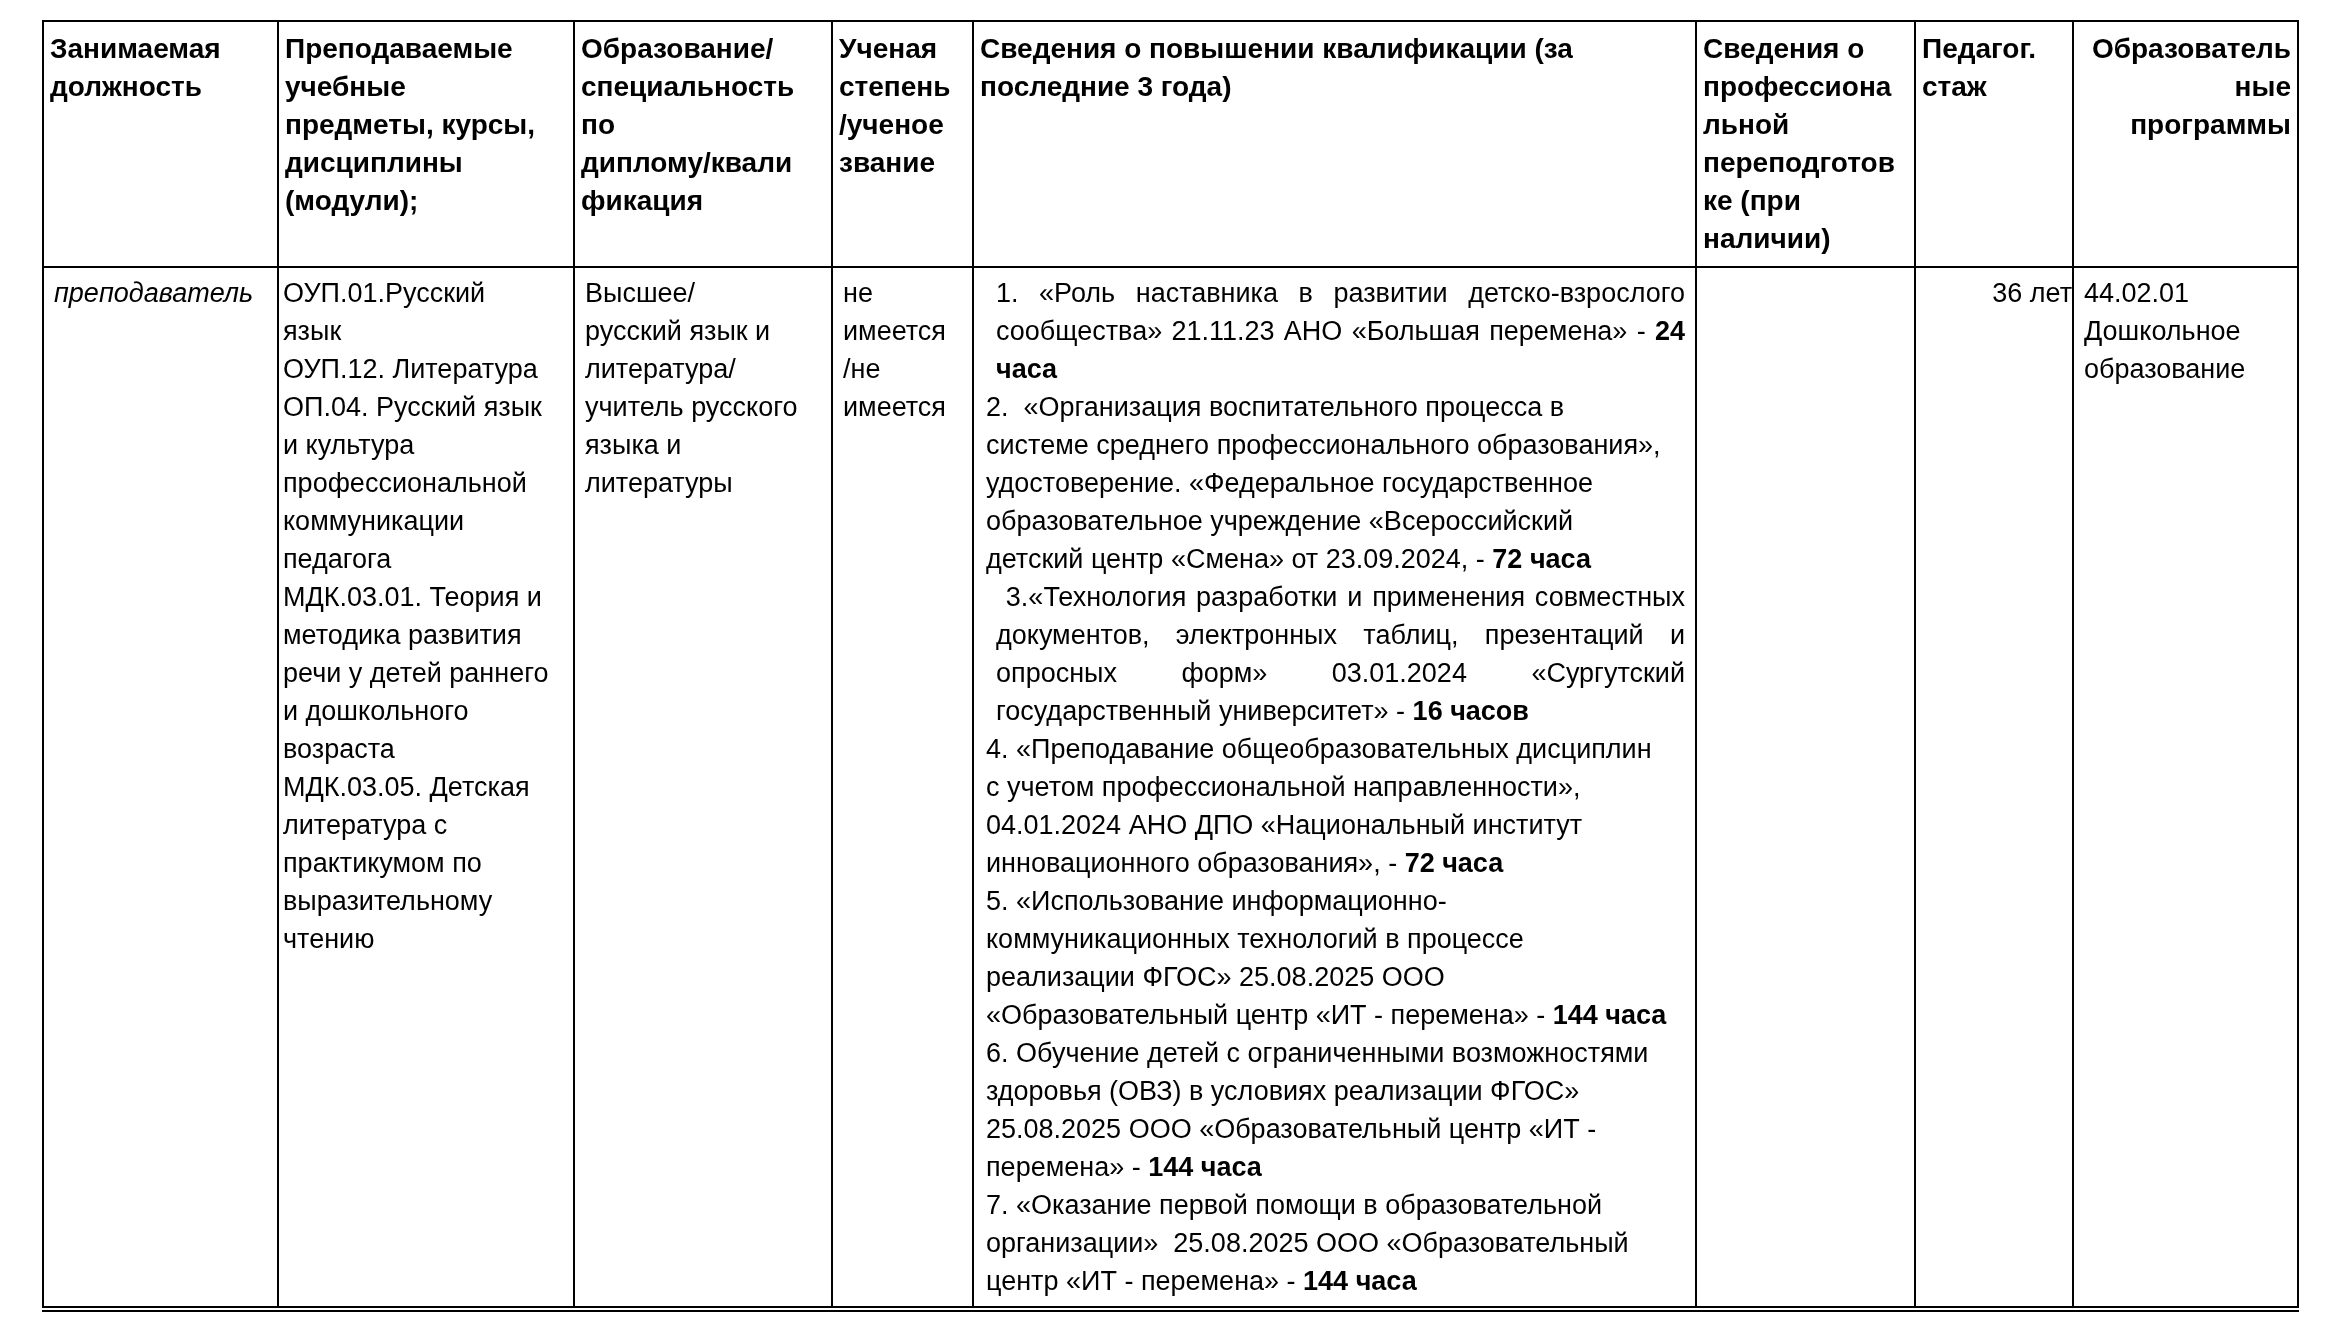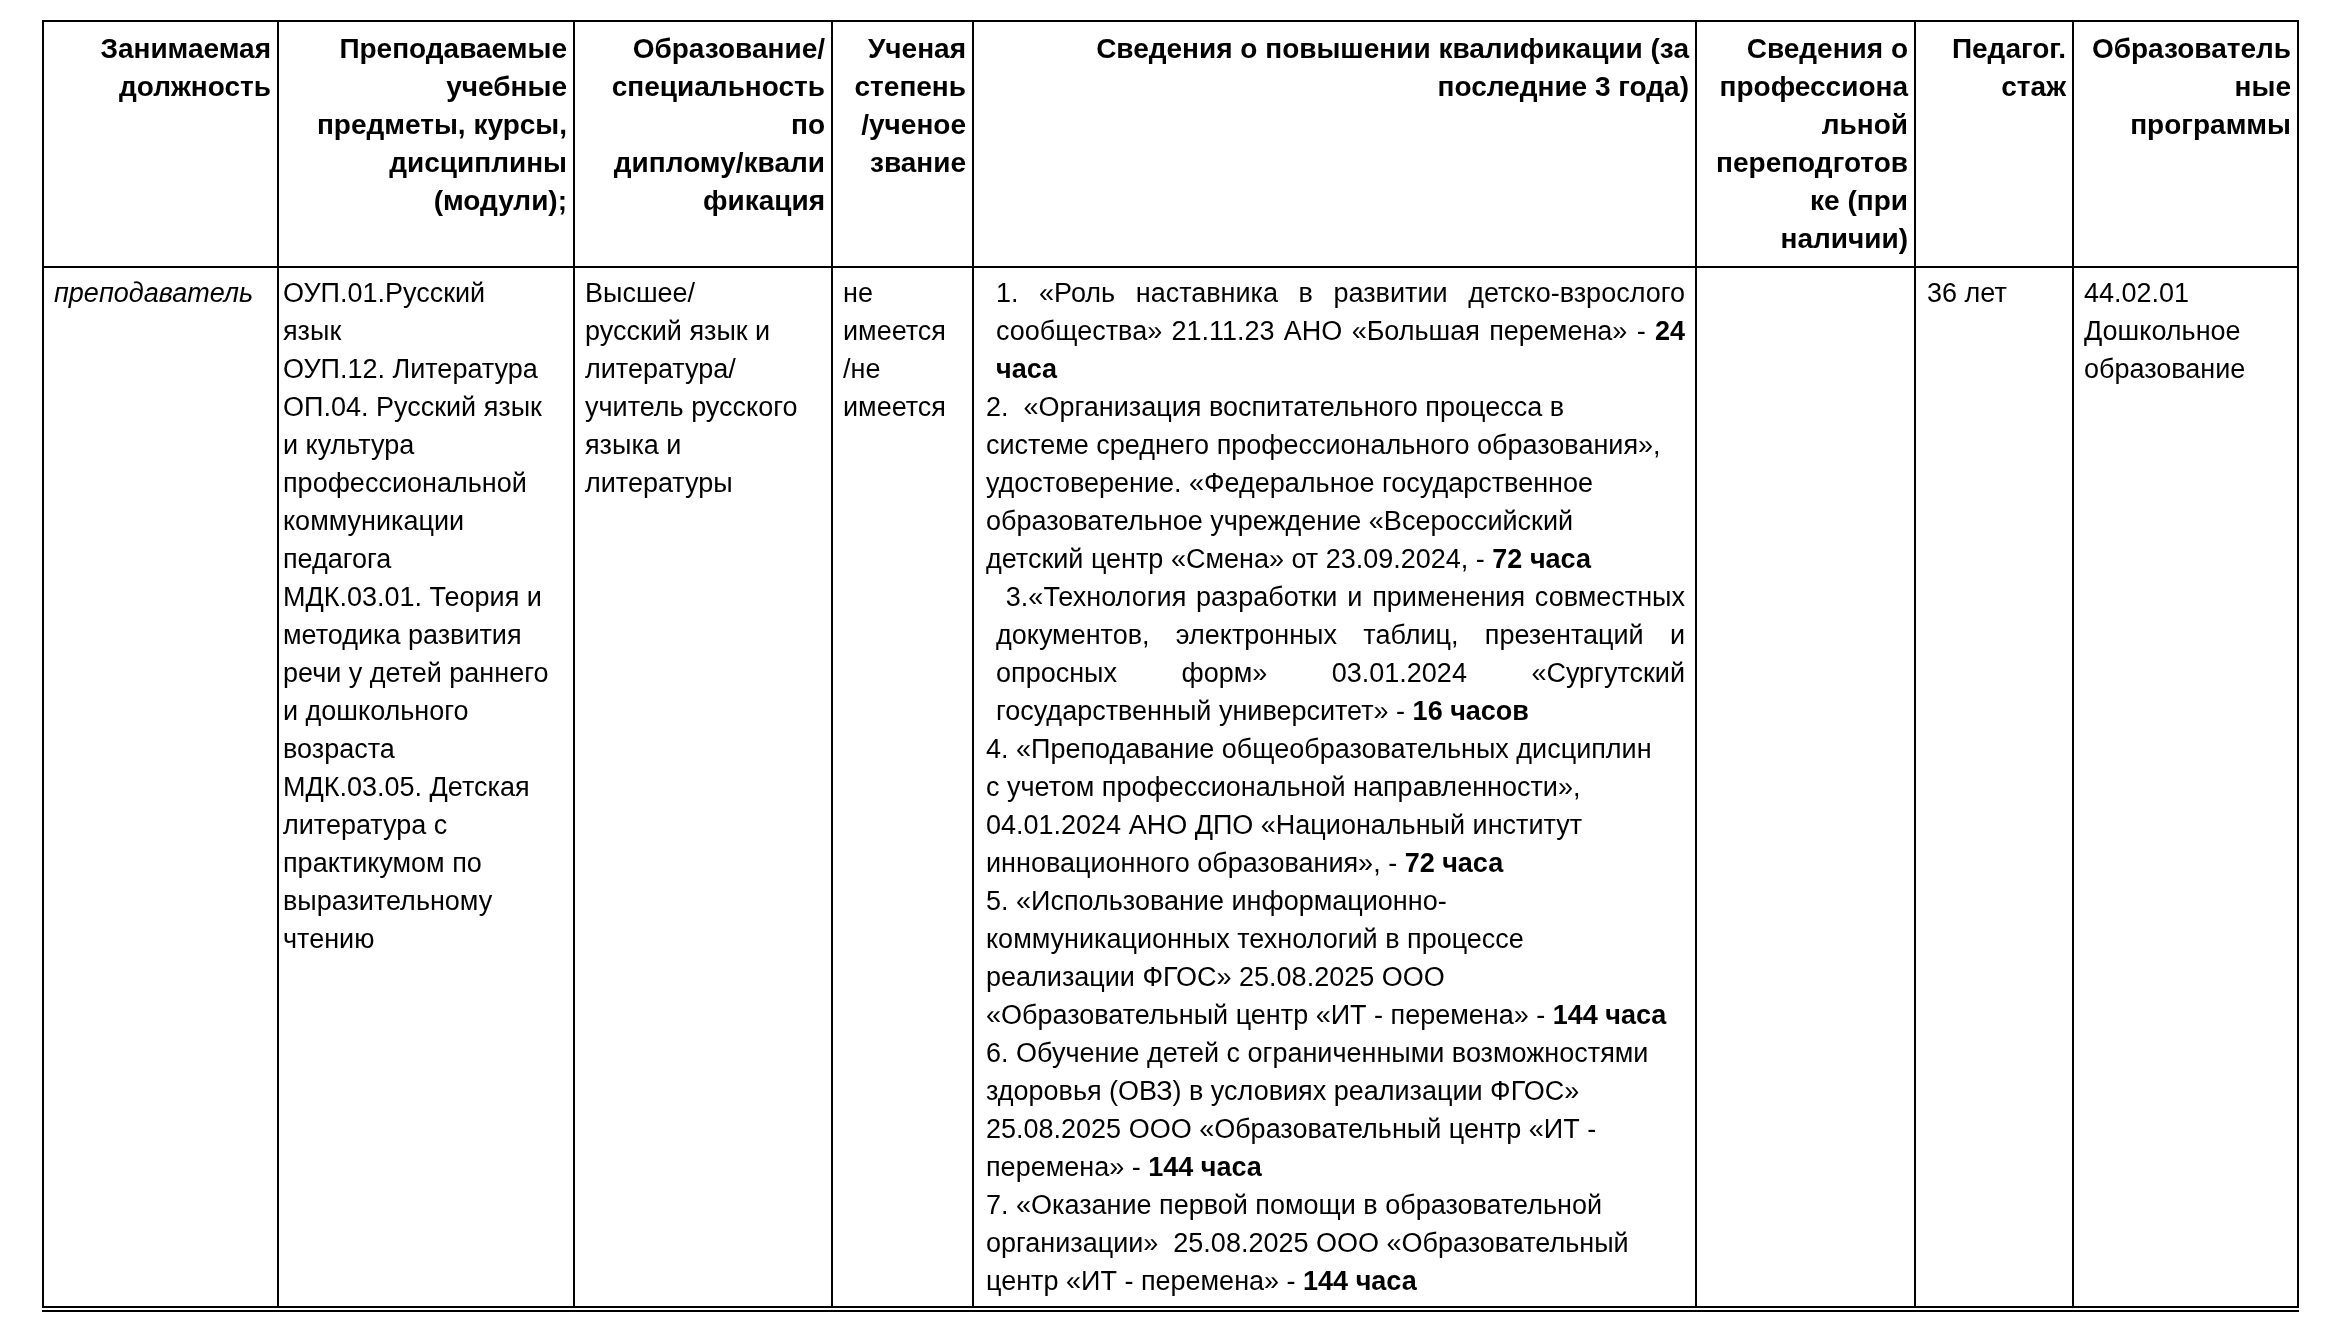--- a/index.html
+++ b/index.html
@@ -23,33 +23,33 @@
     border: 2px solid #000000;
     vertical-align: top;
     white-space: pre-line;
     font-size: 27px;
     line-height: 38px;
     overflow: hidden;
   }
   table.staff th {
     font-size: 28px;
     font-weight: bold;
-    text-align: right;
+    text-align: left;
     padding: 8px 6px;
   }
   table.staff th.left { text-align: right; padding-left: 10px; }
   tr.header-row { height: 233px; }
   tr.body-row  { height: 1042px; }
   td.c-position   { padding: 6px 6px 6px 10px; font-style: italic; }
   td.c-subjects   { padding: 6px 4px 6px 4px; }
   td.c-education  { padding: 6px 4px 24px 10px; border-radius: 16px; }
   td.c-degree     { padding: 6px 2px 6px 10px; margin-top: 24px; }
   td.c-quals      { padding: 6px 10px 6px 12px; }
   td.c-retraining { padding: 6px; }
-  td.c-experience { padding: 6px 11px; text-align: left; }
+  td.c-experience { padding: 6px 0; text-align: right; }
   td.c-programs   { padding: 6px 4px 6px 10px; }
   p.qual { margin: 0; white-space: pre-line; }
   p.qual.justify { text-align: justify; margin-left: 10px; }
   p.qual.left { text-align: left; }
   span.seg { font-weight: normal; text-align: right; }
   span.seg.b { font-weight: bold; }
 </style>
 </head>
 <body>
 

